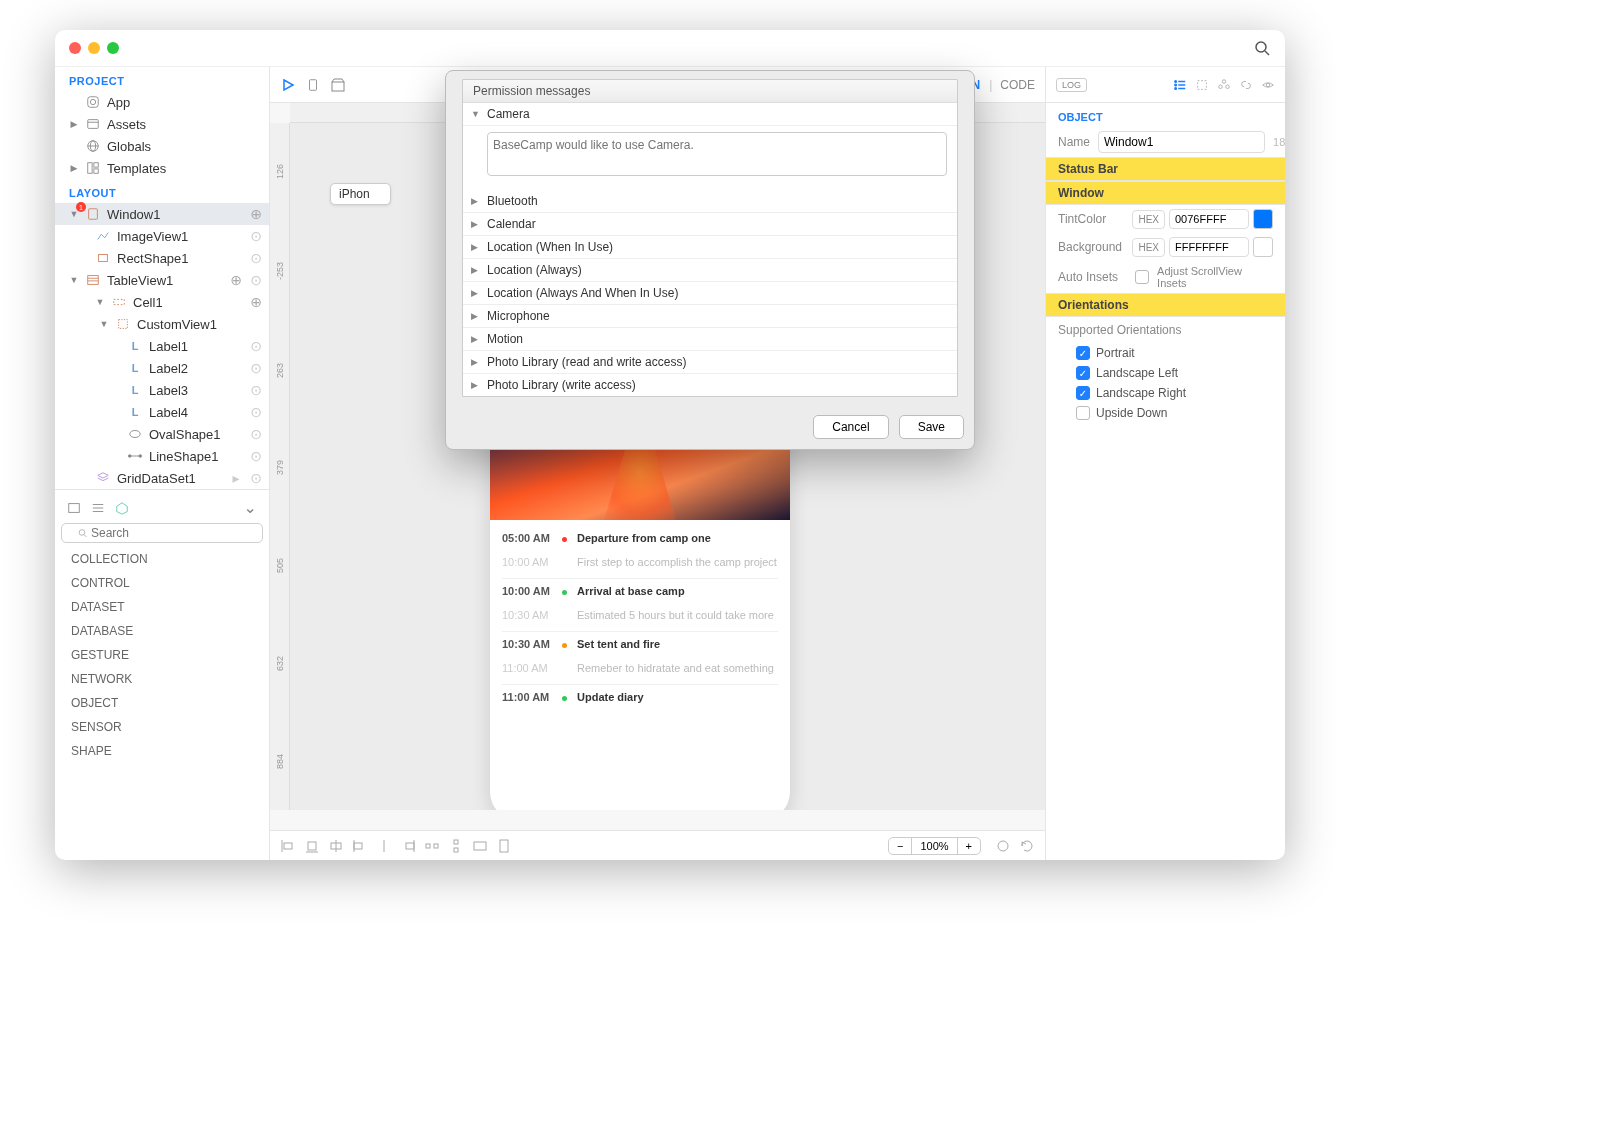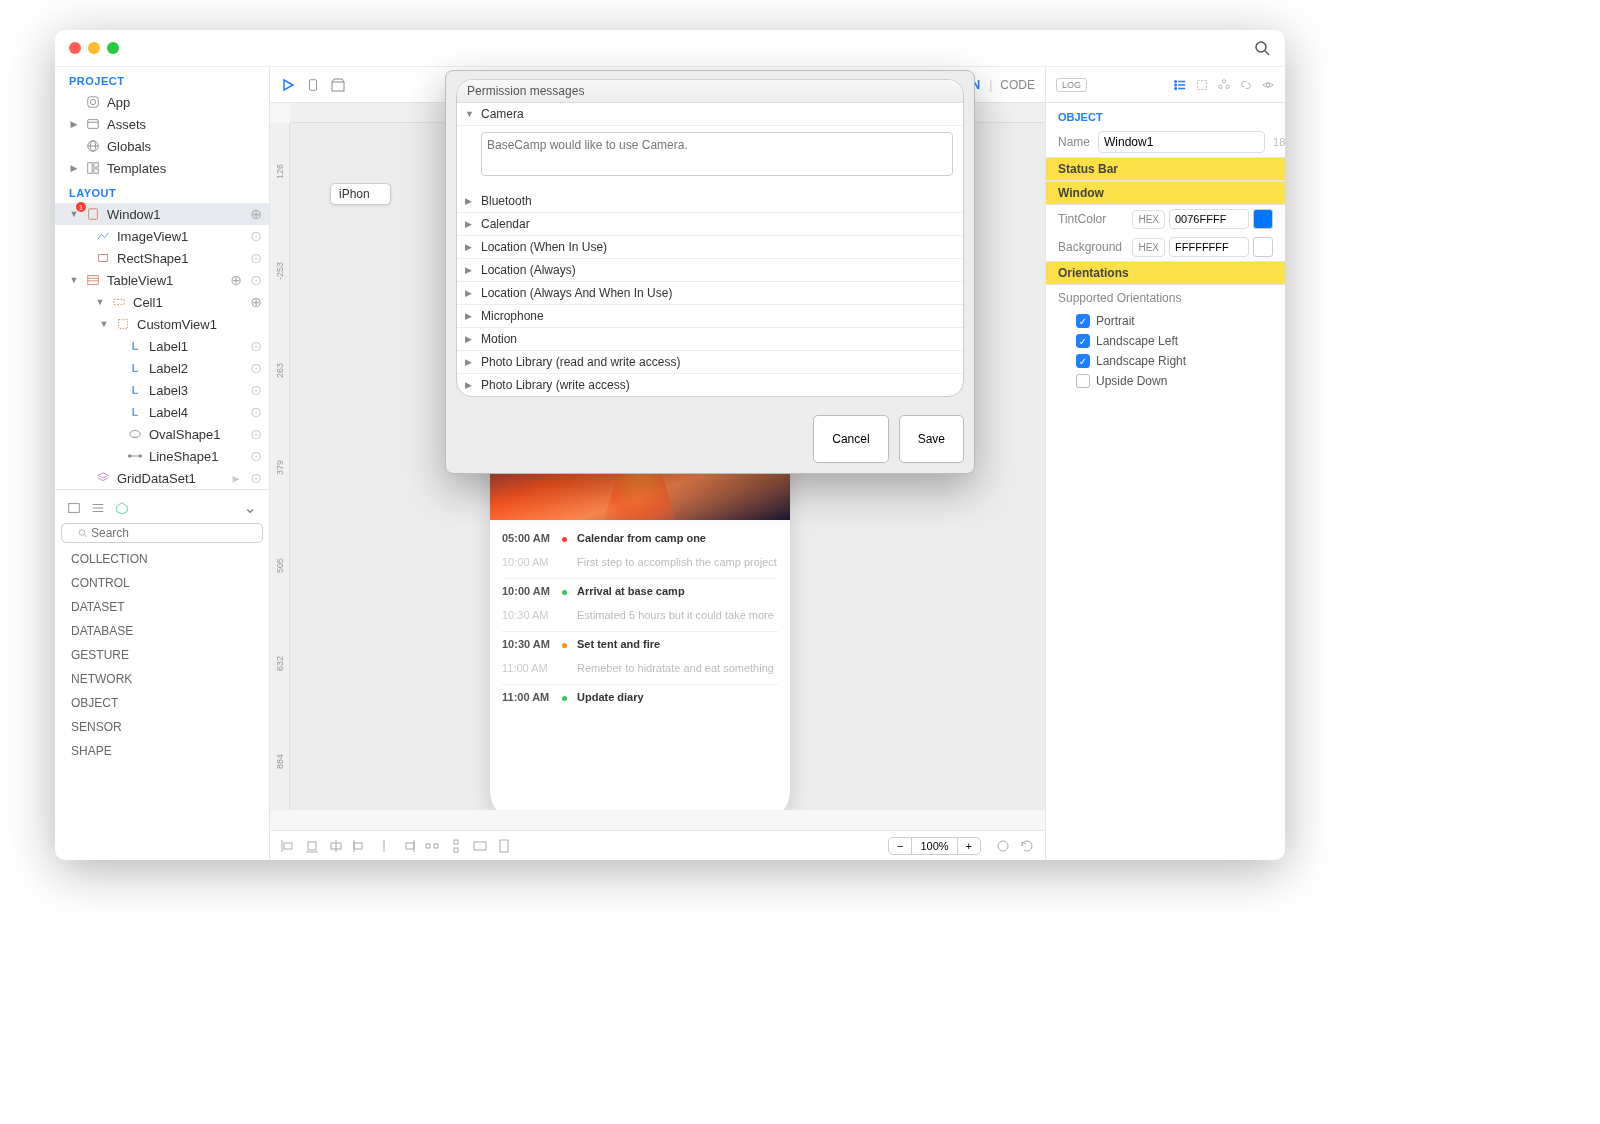--- a/index.html
+++ b/index.html
@@ -92,29 +92,29 @@
 .chk{width:14px;height:14px;border-radius:3px;border:1px solid #bbb;display:flex;align-items:center;justify-content:center;color:#fff;font-size:10px;}
 .chk.checked{background:#1E7FFF;border-color:#1E7FFF;}
 
 
 .modal { position:absolute; left:390px; top:40px; width:530px; background:#ececec; border:1px solid #bbb; border-radius:8px; box-shadow:0 15px 40px rgba(0,0,0,0.3); overflow:hidden;}
 .modal-tabs{display:flex;padding:8px 10px 0;gap:0;}
 .modal-tab{border:1px solid #aaa;padding:3px 12px;font-size:12px;background:#fff;color:#333;cursor:pointer;}
 .modal-tab.first{border-radius:5px 0 0 5px;}
 .modal-tab.last{border-radius:0 5px 5px 0;border-left:none;}
 .modal-tab.active{background:#1E7FFF;color:#fff;border-color:#1E7FFF;}
-.modal-body{background:#fff;border:1px solid #ccc;margin:8px 10px;border-radius:16px;overflow:hidden;}
+.modal-body{background:#fff;border:1px solid #ccc;margin:8px 16px;border-radius:1px;overflow:hidden;}
 .modal-section-hdr{background:linear-gradient(#f8f8f8,#ececec);padding:4px 10px;font-size:12px;color:#555;border-bottom:1px solid #ddd;}
 .perm-row{display:flex;align-items:center;padding:4px 8px;border-bottom:1px solid #eee;font-size:12px;color:#333;gap:6px;cursor:pointer;}
 .perm-row:last-child{border:none;}
 .perm-disc{font-size:9px;color:#888;width:10px;}
 .perm-input{margin:6px 10px 10px 24px;}
 .perm-input textarea{width:100%;height:44px;border:1px solid #ccc;border-radius:4px;padding:5px;font-size:12px;color:#999;resize:none;font-family:inherit;}
 .modal-footer{display:flex;justify-content:flex-end;gap:10px;padding:10px;}
-.modal-btn{background:#fff;border:1px solid #bbb;border-radius:5px;padding:16px 18px;font-size:12px;cursor:pointer;}
+.modal-btn{background:#fff;border:1px solid #bbb;border-radius:5px;padding:4px 18px;font-size:12px;cursor:pointer;}
 
 svg { display: block; }
 </style>
 </head>
 <body>
 
 <div class="app-window">
   <div class="titlebar">
     <div class="traffic red"></div>
     <div class="traffic yellow"></div>
@@ -370,21 +370,21 @@
             <span>884</span>
           </div>
         <div class="canvas-area">
           <div class="device-dropdown"><span>iPhon</span></div>
           <div class="phone">
             <div class="phone-img"></div>
             <div class="phone-list" id="phone-list">
                 <div class="phone-row">
                   <span class="phone-time">05:00 AM</span>
                   <span class="phone-dot" style="background:#ff3b30"></span>
-                  <span class="phone-title">Calendar from camp one</span>
+                  <span class="phone-title">Departure from camp one</span>
                 </div>
                 <div class="phone-row sub">
                   <span class="phone-time">10:00 AM</span>
                   <span style="width:5px"></span>
                   <span class="phone-title">First step to accomplish the camp project</span>
                 </div>
                 <div class="phone-row">
                   <span class="phone-time">10:00 AM</span>
                   <span class="phone-dot" style="background:#34c759"></span>
                   <span class="phone-title">Arrival at base camp</span>
@@ -547,20 +547,25 @@
         </div>
       </div>
       <div class="insp-row">
         <label>Background</label>
         <div class="color-row">
           <span class="color-pill">HEX</span>
           <input class="color-val" value="FFFFFFFF" style="">
           <div class="color-swatch" style="background:#fff"></div>
         </div>
       </div>
+      <div class="insp-row">
+        <label>Auto Insets</label>
+        <div class="chk"></div>
+        <span style="color:#888;font-size:11px">Adjust ScrollView Insets</span>
+      </div>
       <div class="insp-subtitle">Orientations</div>
       <div style="padding:6px 12px;color:#888;font-size:12px">Supported Orientations</div>
       <div id="orientation-list">
           <div class="chk-row">
             <div class="chk checked">✓</div>
             <span>Portrait</span>
           </div>
           <div class="chk-row">
             <div class="chk checked">✓</div>
             <span>Landscape Left</span>

